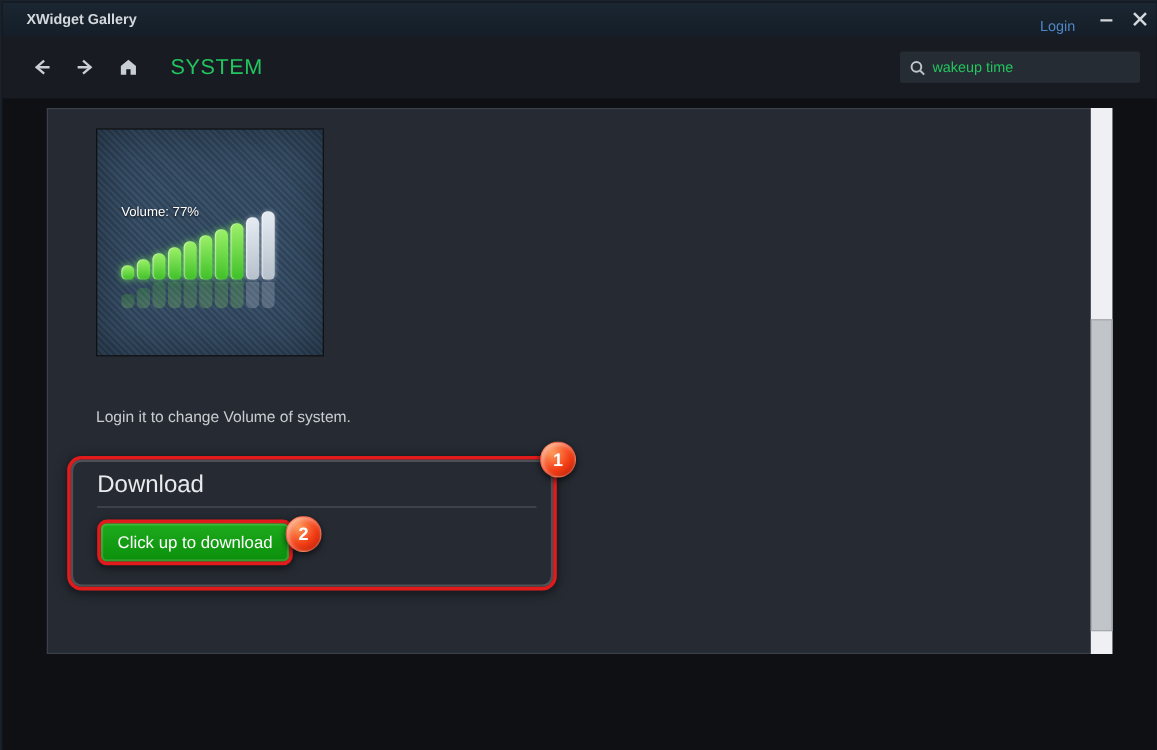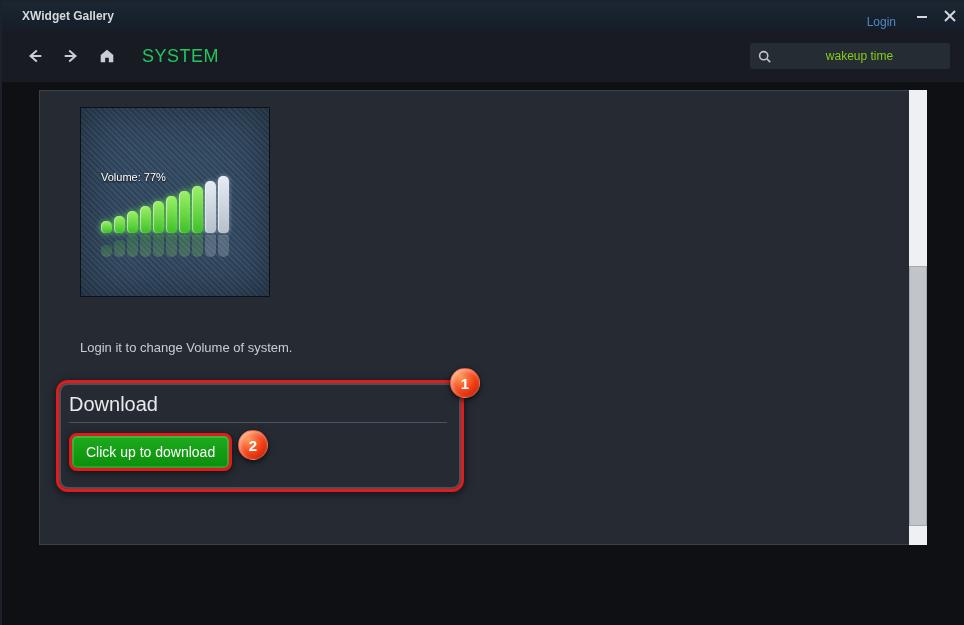--- a/index.html
+++ b/index.html
@@ -28,23 +28,22 @@
   .navbtn svg { stroke:#c9ced4; stroke-width:2.2; fill:none; }
   .navbtn.home svg { fill:#c9ced4; stroke:none; }
   .breadcrumb { margin-left: 14px; font-size: 18px; color:#22c55e; letter-spacing:0.5px; }
   .toolbar .spacer { flex:1; }
   .searchbox {
     display:flex; align-items:center; width: 200px; height: 26px;
     background: #262c34; border-radius: 2px; padding: 0 8px; color:#bfc4c9;
   }
   .searchbox svg { width:13px; height:13px; stroke:#bfc4c9; fill:none; stroke-width:2; margin-right:6px; }
   .searchbox input {
-    flex:1; background:transparent; border:none; outline:none; color:#84cc16;
+    flex:1; background:transparent; border:none; outline:none; color:#22c55e;
     font-size:12px;
-    text-align:center;
   }
   
   .content-outer {
     position:absolute; left:37px; right:37px; top:88px; bottom:80px;
     background:#262b33; border:1px solid #3a414b;
   }
   .scrollbar-track {
     position:absolute; top:88px; bottom:80px; right:37px; width:18px;
     background:#eef0f3;
   }
@@ -81,21 +80,21 @@
     transform:scaleY(-1); opacity:.22; filter:blur(.5px); height:22px; overflow:hidden;
   }
   .bars-reflect .bar { box-shadow:none; }
   
   .desc {
     position:absolute; left:78px; top:338px; font-size:13px; color:#c8ccd1;
   }
   
   .download-panel {
     position:absolute; left:54px; top:378px; width:408px; height:112px;
-    border:3px solid #e11b1b; border-radius:12px; padding:10px 14px 12px 10px;
+    border:3px solid #e11b1b; border-radius:12px; padding:10px 14px 12px 22px;
     box-shadow:0 0 0 2px rgba(255,255,255,.18) inset, 0 2px 10px rgba(0,0,0,.6);
     background:transparent;
   }
   .download-title {
     font-size:20px; color:#e8eaec; font-weight:400; margin-bottom:6px;
   }
   .download-rule { height:1px; background:#4b525b; margin-bottom:10px; width:100%; }
   .signup-btn {
     display:inline-block; position:relative;
     padding:8px 14px; font-size:14px; color:#fff; font-weight:500;

